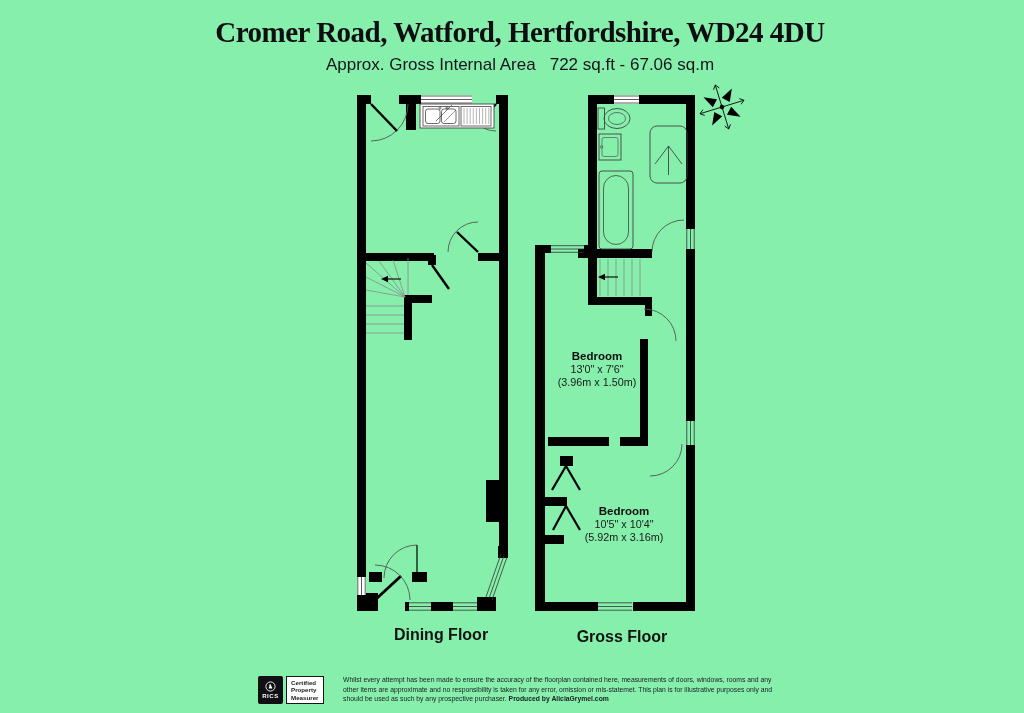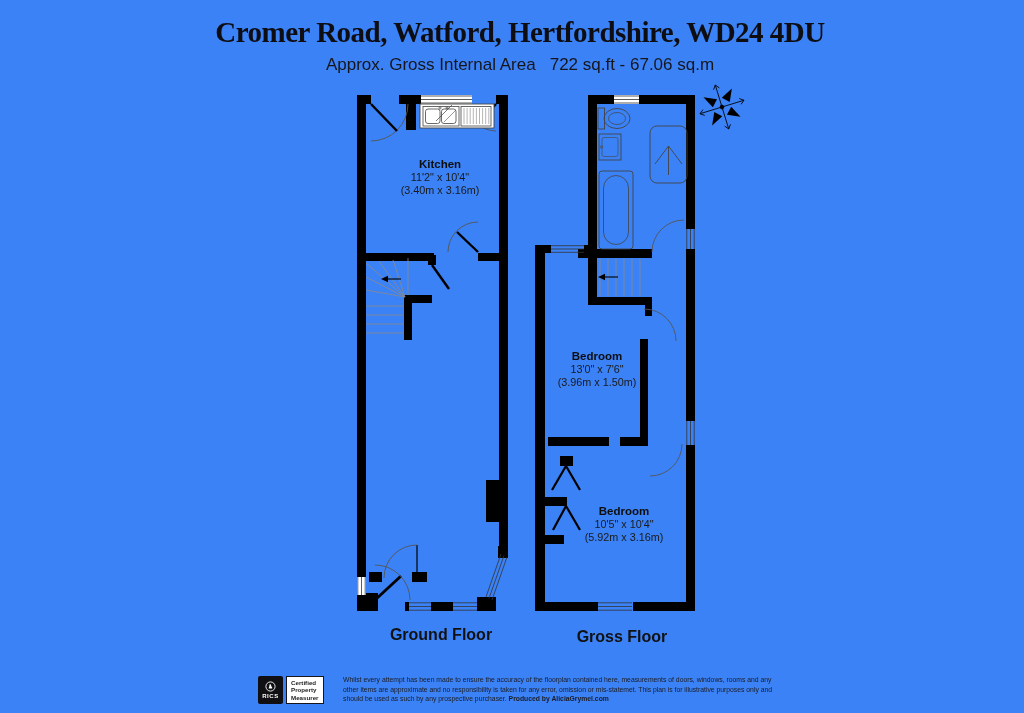--- a/index.html
+++ b/index.html
@@ -1,16 +1,16 @@
 <!DOCTYPE html>
 <html><head>
 <meta charset="utf-8">
 <style>
   html,body{margin:0;padding:0;background:#fff;}
-  .page{position:relative;width:1024px;height:713px;background:#3b82f6;overflow:hidden;
+  .page{position:relative;width:1024px;height:713px;background:#86efac;overflow:hidden;
         font-family:"Liberation Sans",sans-serif;color:#111;}
   .hdr{position:absolute;left:18px;top:16px;width:1004px;text-align:center;}
   .title{font-family:"Liberation Serif",serif;font-weight:700;font-size:29px;letter-spacing:-0.5px;color:#0d0d12;}
   .subtitle{margin-top:6px;font-size:17px;font-weight:400;color:#16161c;}
   .subtitle .gap{display:inline-block;width:14px;}
   .plansvg{position:absolute;left:0;top:0;}
   .roomlabel{position:absolute;transform:translateX(-50%);text-align:center;line-height:13px;white-space:nowrap;}
   .roomlabel .rname{font-size:11.5px;font-weight:700;color:#0e0e0e;}
   .roomlabel .rdim{font-size:10.8px;font-weight:400;color:#1a1a1a;}
   .floorlabel{position:absolute;transform:translateX(-50%);font-size:16px;font-weight:700;color:#111;}
@@ -247,41 +247,36 @@
               <line x1="725" y1="88" x2="722" y2="84"></line>
             <line x1="719" y1="126" x2="722" y2="130"></line>
               <line x1="725" y1="126" x2="722" y2="130"></line>
           </g>
         </g>
         <circle cx="722" cy="107" r="2.3" fill="#000"></circle>
       </g>
     </g>
   </svg>
 
-  <div class="roomlabel" style="left:440px;top:158px;">
-    <div class="rname">Kitchen</div>
-    <div class="rdim">11'2" x 10'4"</div>
-    <div class="rdim">(3.40m x 3.16m)</div>
-  </div>
 
 
 
   <div class="roomlabel" style="left:597px;top:350px;">
     <div class="rname">Bedroom</div>
     <div class="rdim">13'0" x 7'6"</div>
     <div class="rdim">(3.96m x 1.50m)</div>
   </div>
 
   <div class="roomlabel" style="left:624px;top:505px;">
     <div class="rname">Bedroom</div>
     <div class="rdim">10'5" x 10'4"</div>
     <div class="rdim">(5.92m x 3.16m)</div>
   </div>
 
-  <div class="floorlabel" style="left:441px;top:626px;">Ground Floor</div>
+  <div class="floorlabel" style="left:441px;top:626px;">Dining Floor</div>
   <div class="floorlabel" style="left:622px;top:628px;">Gross Floor</div>
 
   <div class="footer">
     <div class="ricsbox">
       <svg width="11" height="11" viewBox="0 0 11 11">
         <circle cx="5.5" cy="5.5" r="4.6" fill="none" stroke="#fff" stroke-width="0.9"></circle>
         <path d="M3.6 7.5 C3.9 5.9 4.6 5.6 4.4 4.3 C4.3 3.5 5.2 3.0 5.8 3.6 C6.4 4.2 5.9 4.9 6.5 5.4 C7.1 5.9 7.4 6.6 7.2 7.5 Z" fill="#fff"></path>
       </svg>
       <div class="rtxt">RICS</div>
     </div>

